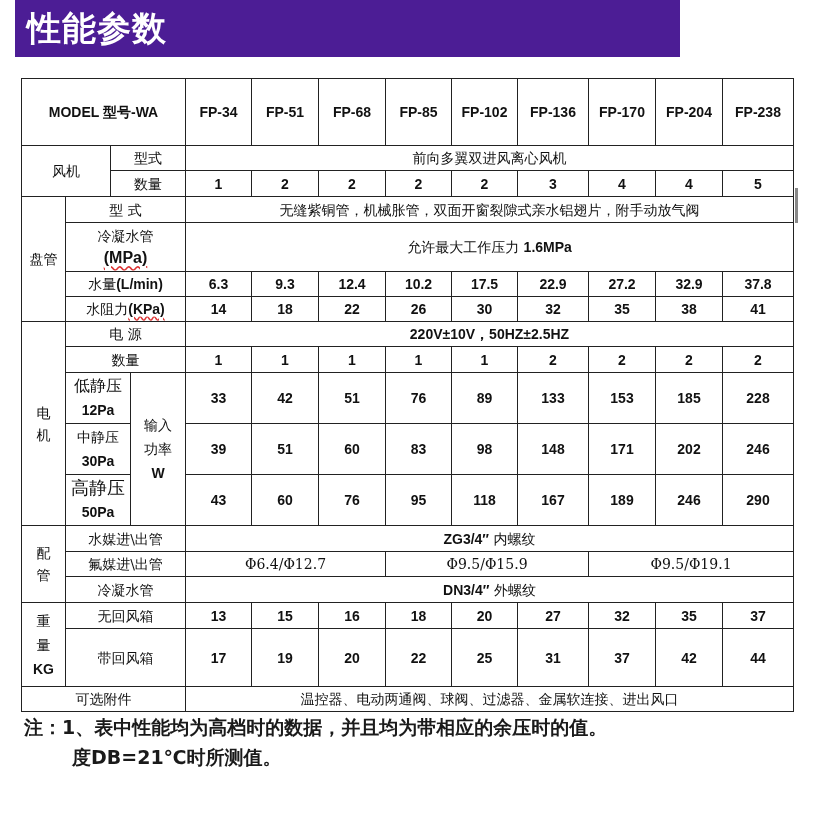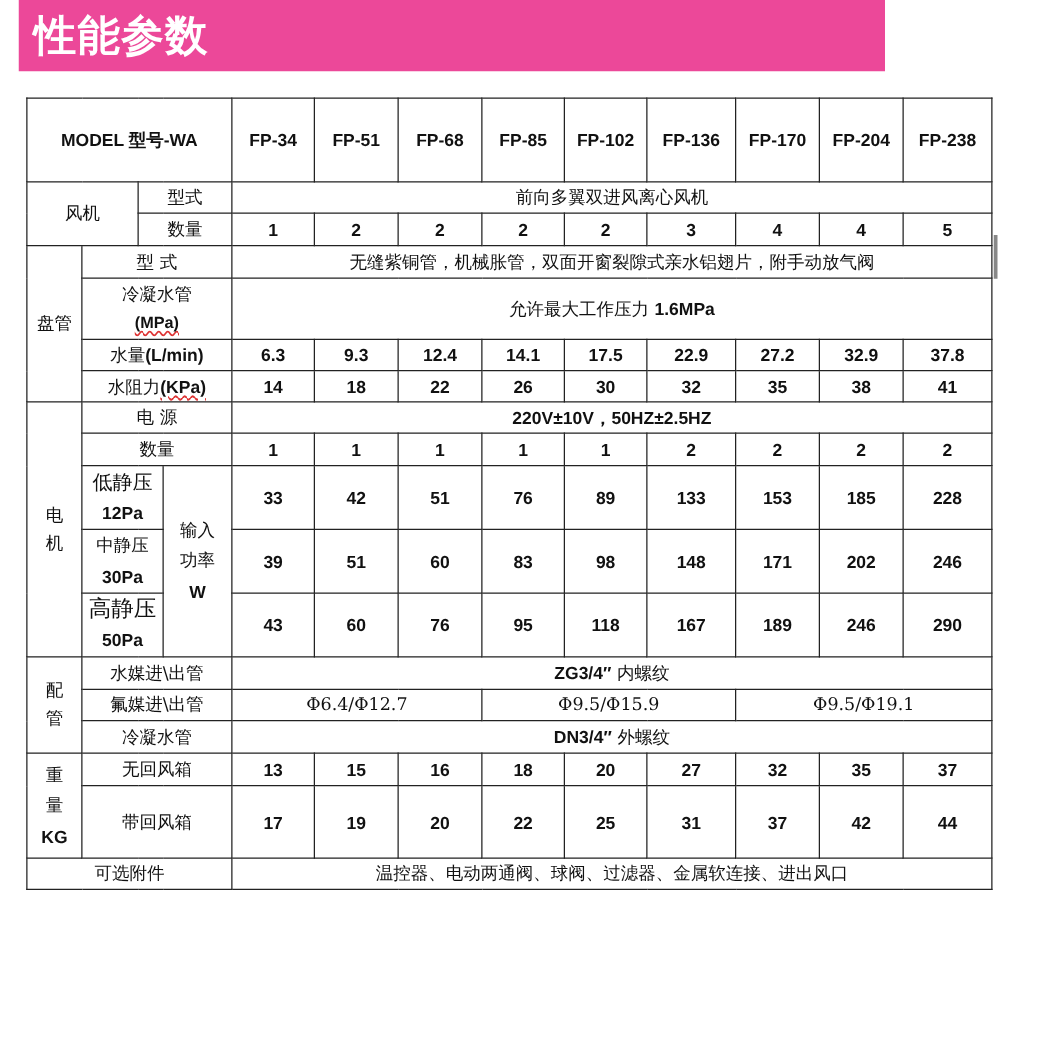--- a/index.html
+++ b/index.html
@@ -1,18 +1,18 @@
 <!DOCTYPE html>
 <html><head>
 <meta charset="utf-8">
 <style>
   html, body { margin:0; padding:0; background:#ffffff; }
   body { width:840px; height:840px; position:relative; overflow:hidden;
          font-family:"DejaVu Sans", "Liberation Sans", sans-serif; color:#111; }
-  .banner { position:absolute; left:15px; top:0; width:665px; height:57px; background:#ec4899;padding-left:28px; }
+  .banner { position:absolute; left:15px; top:0; width:665px; height:57px; background:#4c1d95; }
   .banner-title { position:absolute; left:12px; top:6px; font-size:34px; font-weight:bold; color:#ffffff; letter-spacing:1px; }
   .tbl { position:absolute; left:21px; top:78px; border-collapse:collapse; table-layout:fixed; }
   .tbl td { border:1px solid #222; padding:0; text-align:center; vertical-align:middle;
             font-size:14px; line-height:18px; overflow:hidden; white-space:nowrap; }
   .b { font-weight:bold; font-family:"Liberation Sans","DejaVu Sans",sans-serif; }
   .cn { font-weight:normal; font-size:15px; }
   .mono { font-family:"DejaVu Serif","Liberation Serif",serif; font-size:14px; }
   .squig { text-decoration: underline wavy #d33; text-underline-offset:2px; }
   .notes { position:absolute; left:24px; top:712px; font-size:19px; font-weight:bold; line-height:30px; color:#1a1a1a; }
   .notes .line { white-space:nowrap; }
@@ -77,30 +77,30 @@
   </tr>
 
   <tr style="height:26px">
     <td rowspan="4" class="cn" style="white-space:normal;width:1em;line-height:22px">盘管</td>
     <td colspan="3" class="cn">型 式</td>
     <td colspan="9" class="cn">无缝紫铜管，机械胀管，双面开窗裂隙式亲水铝翅片，附手动放气阀</td>
   </tr>
   <tr style="height:49px">
     <td colspan="3" class="cn" style="line-height:22px">
       <div>冷凝水管</div>
-      <div class="b squig" style="font-size:13px">(MPa)</div>
+      <div class="b squig" style="font-size:16px">(MPa)</div>
     </td>
     <td colspan="9" class="cn"><span>允许最大工作压力 </span><span class="b">1.6MPa</span></td>
   </tr>
   <tr style="height:25px">
     <td colspan="3" class="cn"><span>水量</span><span class="b">(L/min)</span></td>
     <td class="b">6.3</td>
     <td class="b">9.3</td>
     <td class="b">12.4</td>
-    <td class="b">14.1</td>
+    <td class="b">10.2</td>
     <td class="b">17.5</td>
     <td class="b">22.9</td>
     <td class="b">27.2</td>
     <td class="b">32.9</td>
     <td class="b">37.8</td>
   </tr>
   <tr style="height:25px">
     <td colspan="3" class="cn"><span>水阻力</span><span class="b squig">(KPa)</span></td>
     <td class="b">14</td>
     <td class="b">18</td>
@@ -226,13 +226,15 @@
   </tr>
 
   <tr style="height:25px">
     <td colspan="4" class="cn">可选附件</td>
     <td colspan="9" class="cn">温控器、电动两通阀、球阀、过滤器、金属软连接、进出风口</td>
   </tr>
 </tbody>
   </table>
 
 <div class="notes">
+  <div class="line">注：1、表中性能均为高档时的数据，并且均为带相应的余压时的值。</div>
+  <div class="line" style="padding-left:48px">度DB=21℃时所测值。</div>
 </div>
 
 </body></html>

